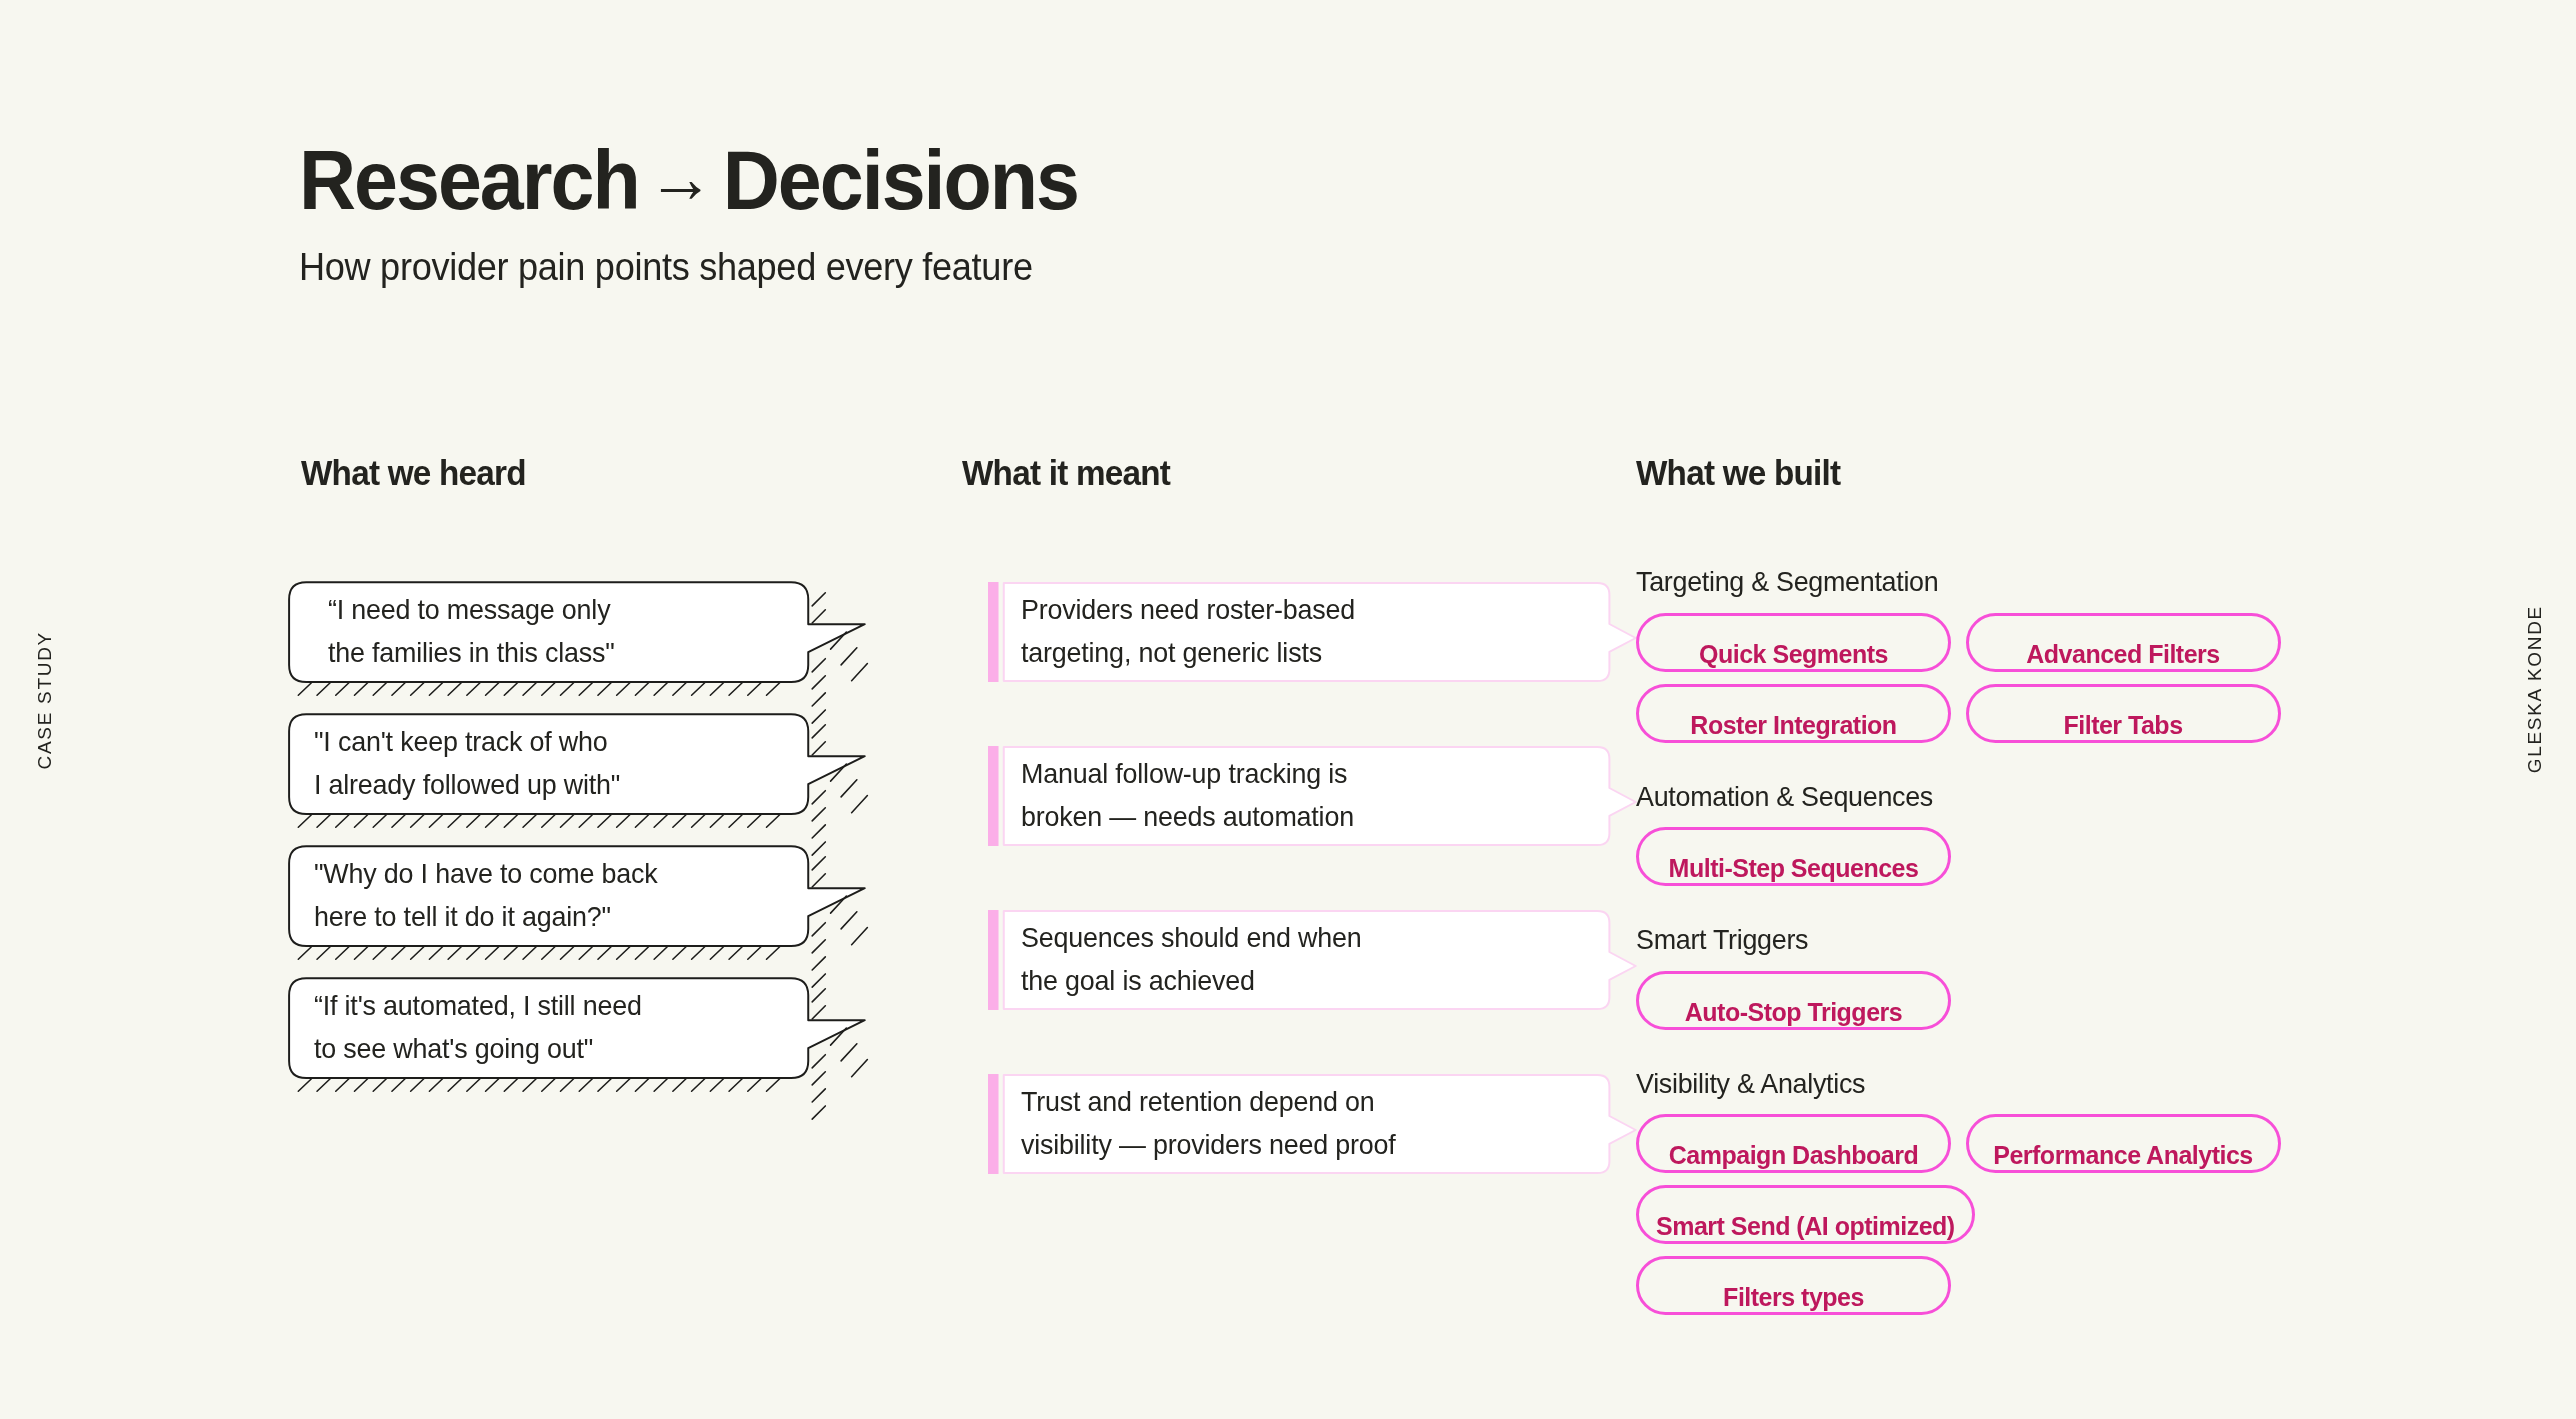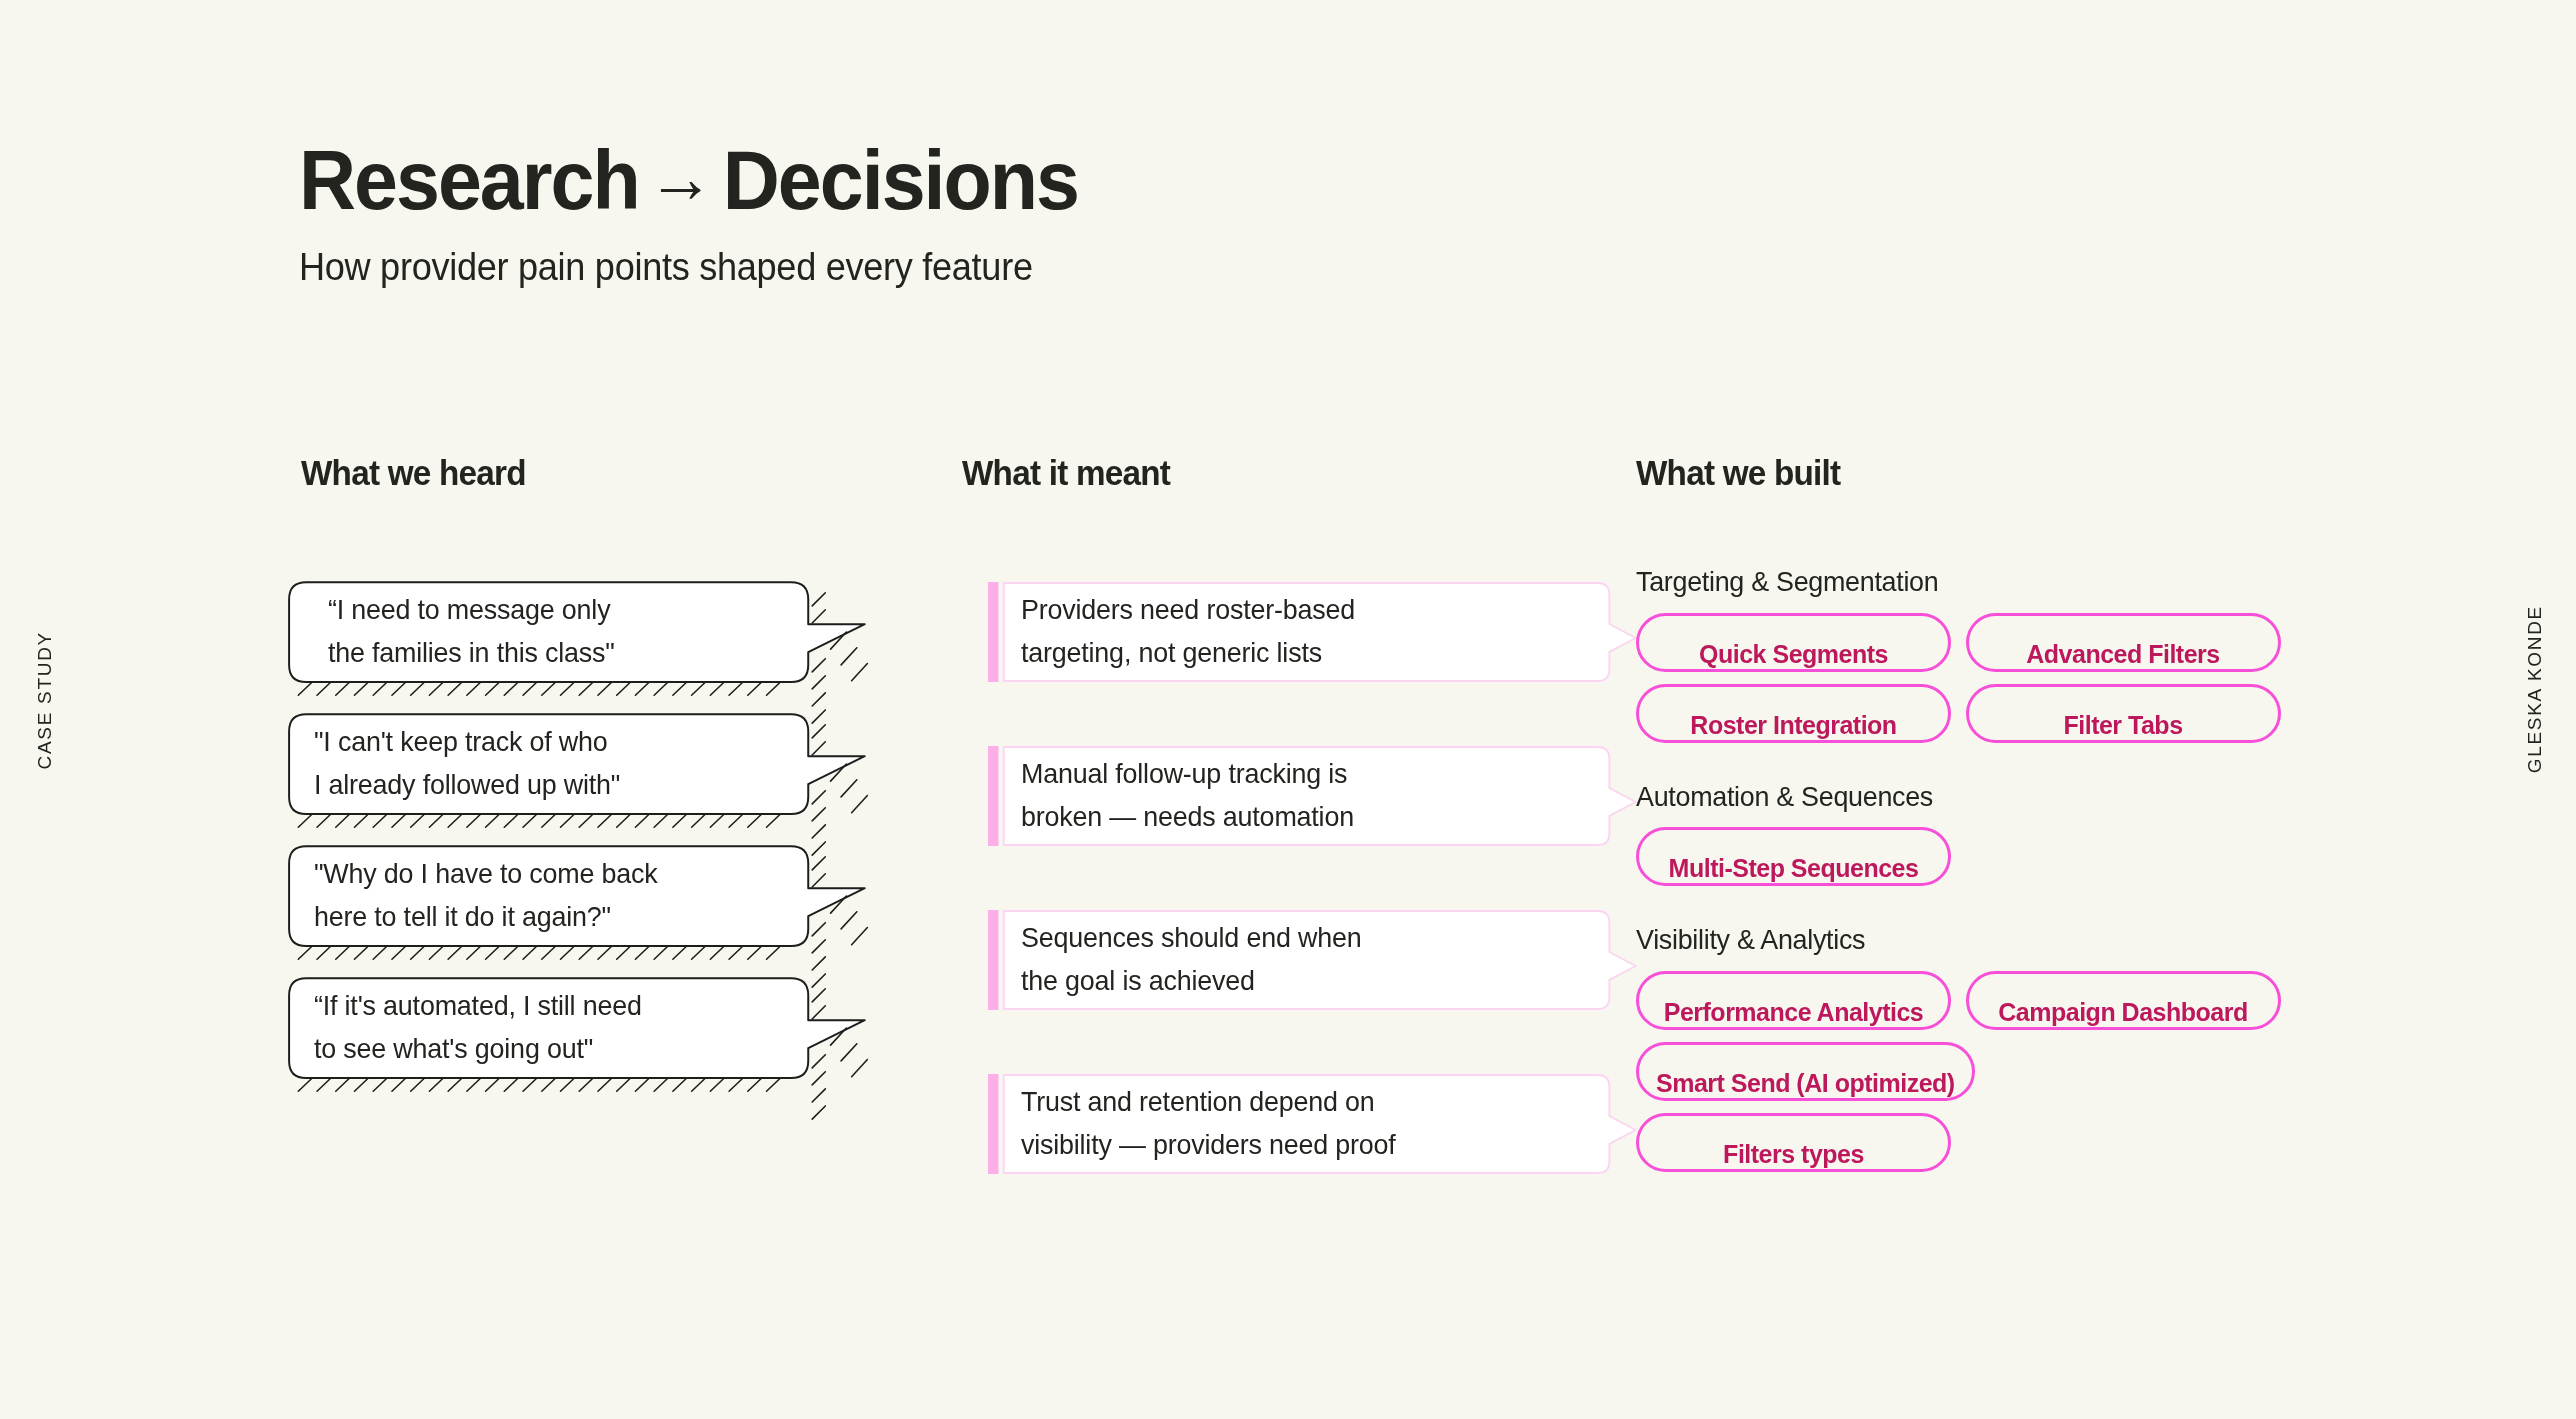--- a/index.html
+++ b/index.html
@@ -466,29 +466,37 @@
     </div>
     <div class="built-group">
       <div class="built-group-title">Automation &amp; Sequences</div>
       <div class="pill-row">
         <div class="pill">
           <span>Multi-Step Sequences</span>
         </div>
       </div>
     </div>
     <div class="built-group">
+      <div class="built-group-title">Smart Triggers</div>
+      <div class="pill-row">
+        <div class="pill">
+          <span>Auto-Stop Triggers</span>
+        </div>
+      </div>
+    </div>
+    <div class="built-group">
       <div class="built-group-title">Visibility &amp; Analytics</div>
       <div class="pill-row">
         <div class="pill">
+          <span>Campaign Dashboard</span>
+        </div>
+        <div class="pill">
           <span>Performance Analytics</span>
         </div>
         <div class="pill">
-          <span>Campaign Dashboard</span>
-        </div>
-        <div class="pill">
           <span>Smart Send (AI optimized)</span>
         </div>
         <div class="pill">
           <span>Filters types</span>
         </div>
       </div>
     </div>
   </div>
 
 

